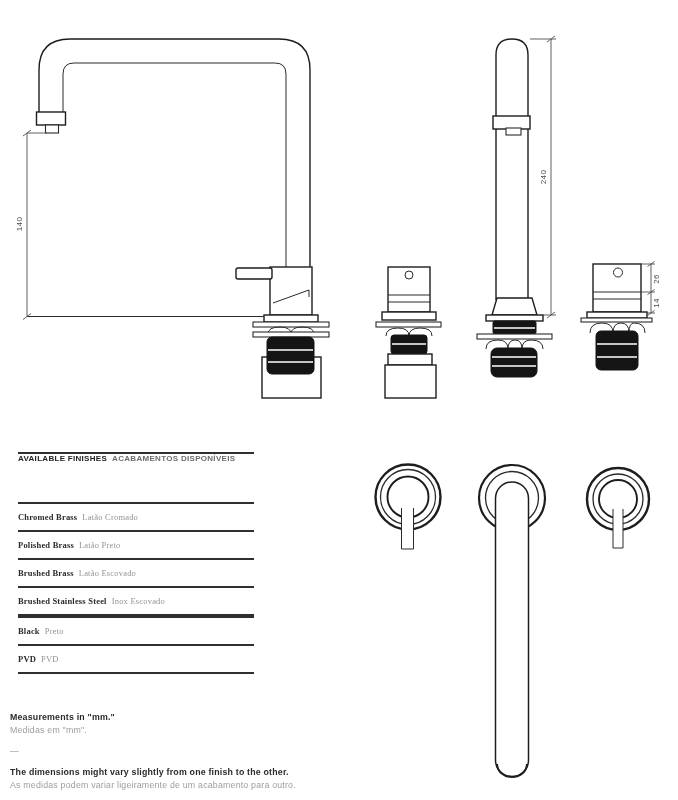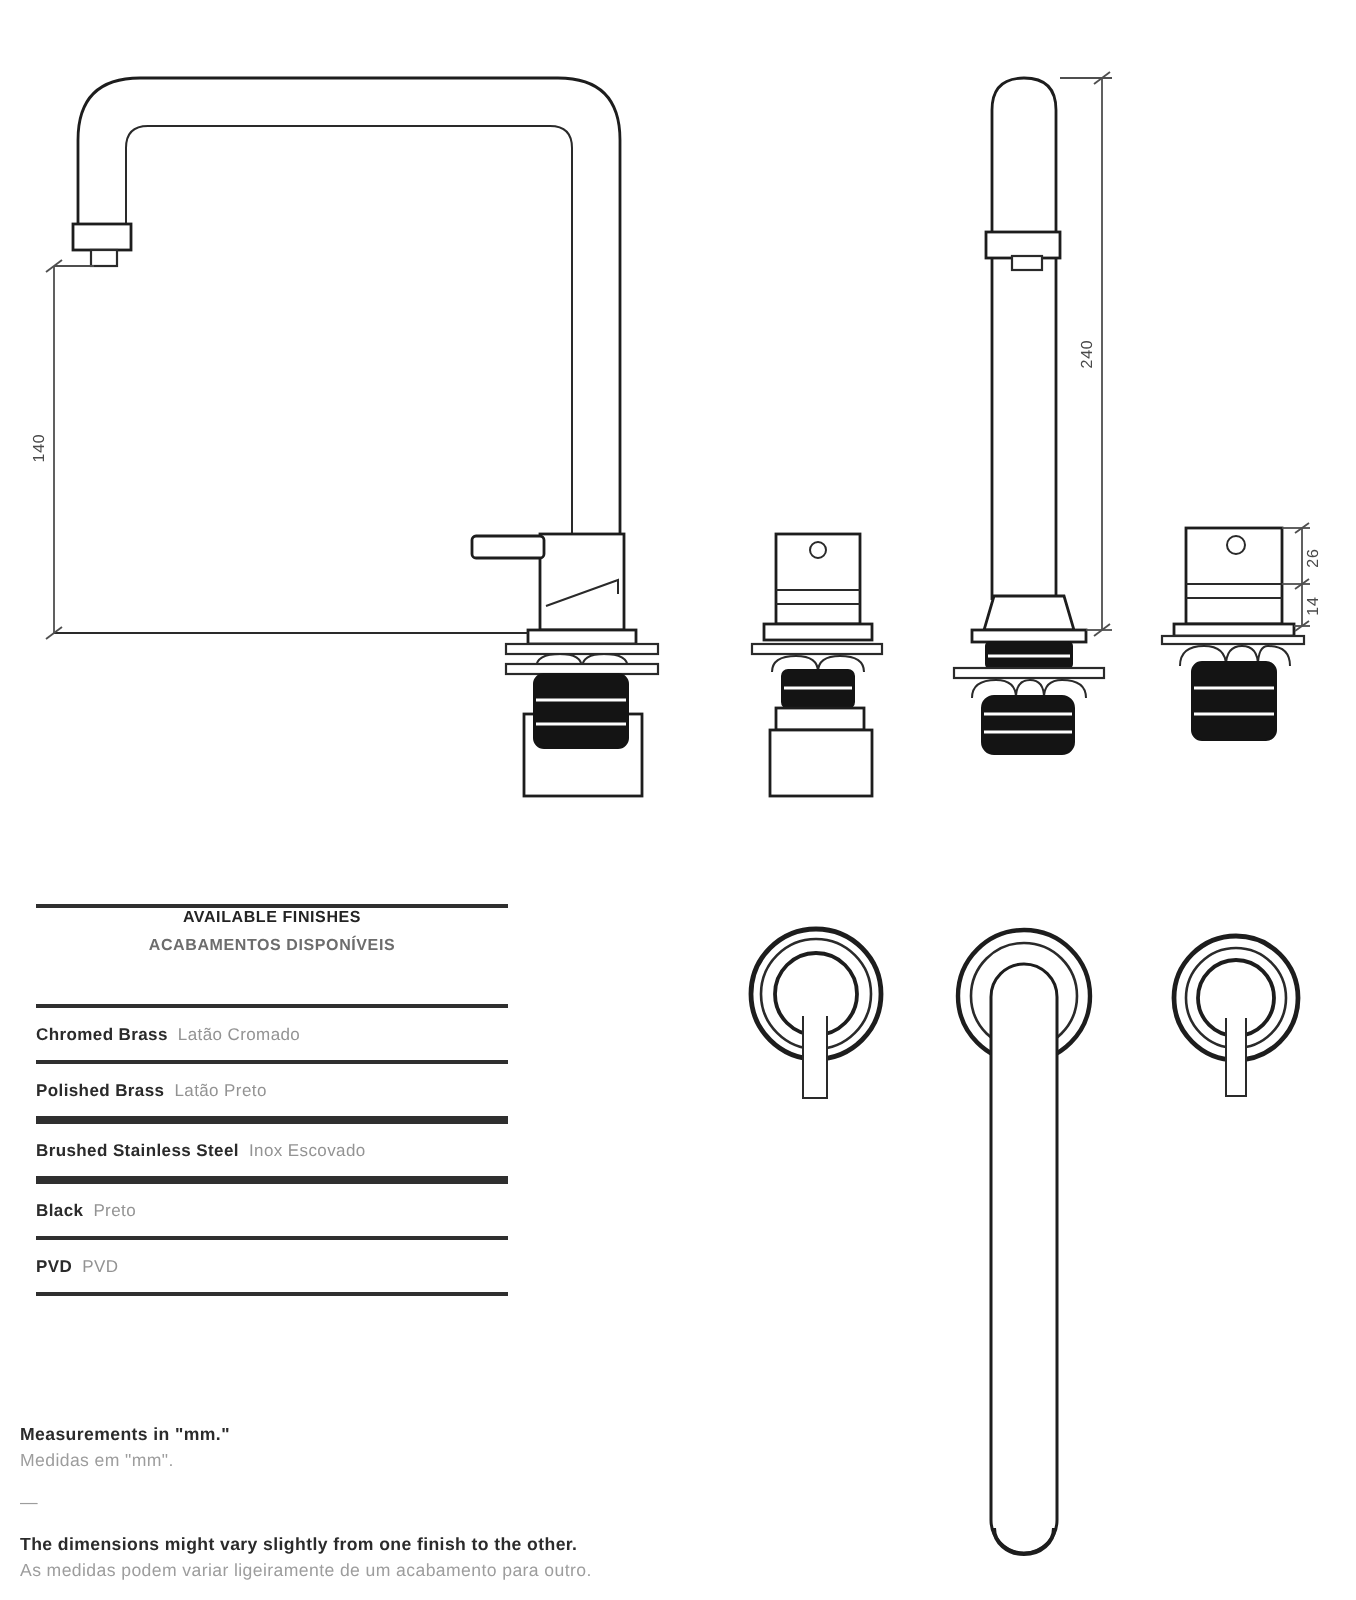--- a/index.html
+++ b/index.html
@@ -3,24 +3,24 @@
 <meta charset="utf-8">
 <style>
   html,body{margin:0;padding:0;background:#ffffff;}
   body{font-family:"Liberation Sans",sans-serif;}
   .page{position:relative;width:678px;height:800px;background:#ffffff;overflow:hidden;}
   .drawing-layer{position:absolute;left:0;top:0;width:678px;height:800px;}
 
   
   .finishes{position:absolute;left:18px;top:452px;width:236px;}
   .finishes .rule{border-top:2px solid #2f2f2f;}
-  .fin-header{display:flex;align-items:center;gap:5px;height:39px;padding-bottom:9px;
-    font-size:8px;font-weight:bold;letter-spacing:.3px;color:#232323;flex-direction:column;}
+  .fin-header{display:flex;align-items:flex-start;gap:5px;height:39px;padding-bottom:9px;
+    font-size:8px;font-weight:bold;letter-spacing:.3px;color:#232323;}
   .fin-header .pt{color:#6d6d6d;font-weight:bold;}
-  .fin-row{display:flex;align-items:center;gap:5px;height:26px;font-size:8.5px;}
+  .fin-row{display:flex;align-items:center;gap:5px;height:26px;font-size:8.5px;font-family:Liberation Serif, serif;}
   .fin-row .en{font-weight:bold;color:#2b2b2b;letter-spacing:.2px;}
   .fin-row .pt{color:#939393;letter-spacing:.2px;}
 
   
   .notes{position:absolute;left:10px;top:711px;width:330px;font-size:8.8px;line-height:13px;}
   .notes .b{font-weight:bold;color:#2b2b2b;letter-spacing:.2px;}
   .notes .g{color:#9d9d9d;letter-spacing:.2px;}
   .notes .dash{color:#9d9d9d;margin:8px 0 8px 0;}
 
   
@@ -179,20 +179,24 @@
       <span class="pt">Latão Cromado</span>
     </div>
     <div class="rule"></div>
 
     <div class="fin-row">
       <span class="en">Polished Brass</span>
       <span class="pt">Latão Preto</span>
     </div>
     <div class="rule"></div>
 
+    <div class="fin-row">
+      <span class="en">Brushed Brass</span>
+      <span class="pt">Latão Escovado</span>
+    </div>
     <div class="rule"></div>
 
     <div class="fin-row">
       <span class="en">Brushed Stainless Steel</span>
       <span class="pt">Inox Escovado</span>
     </div>
     <div class="rule"></div>
 
     <div class="rule"></div>
 

